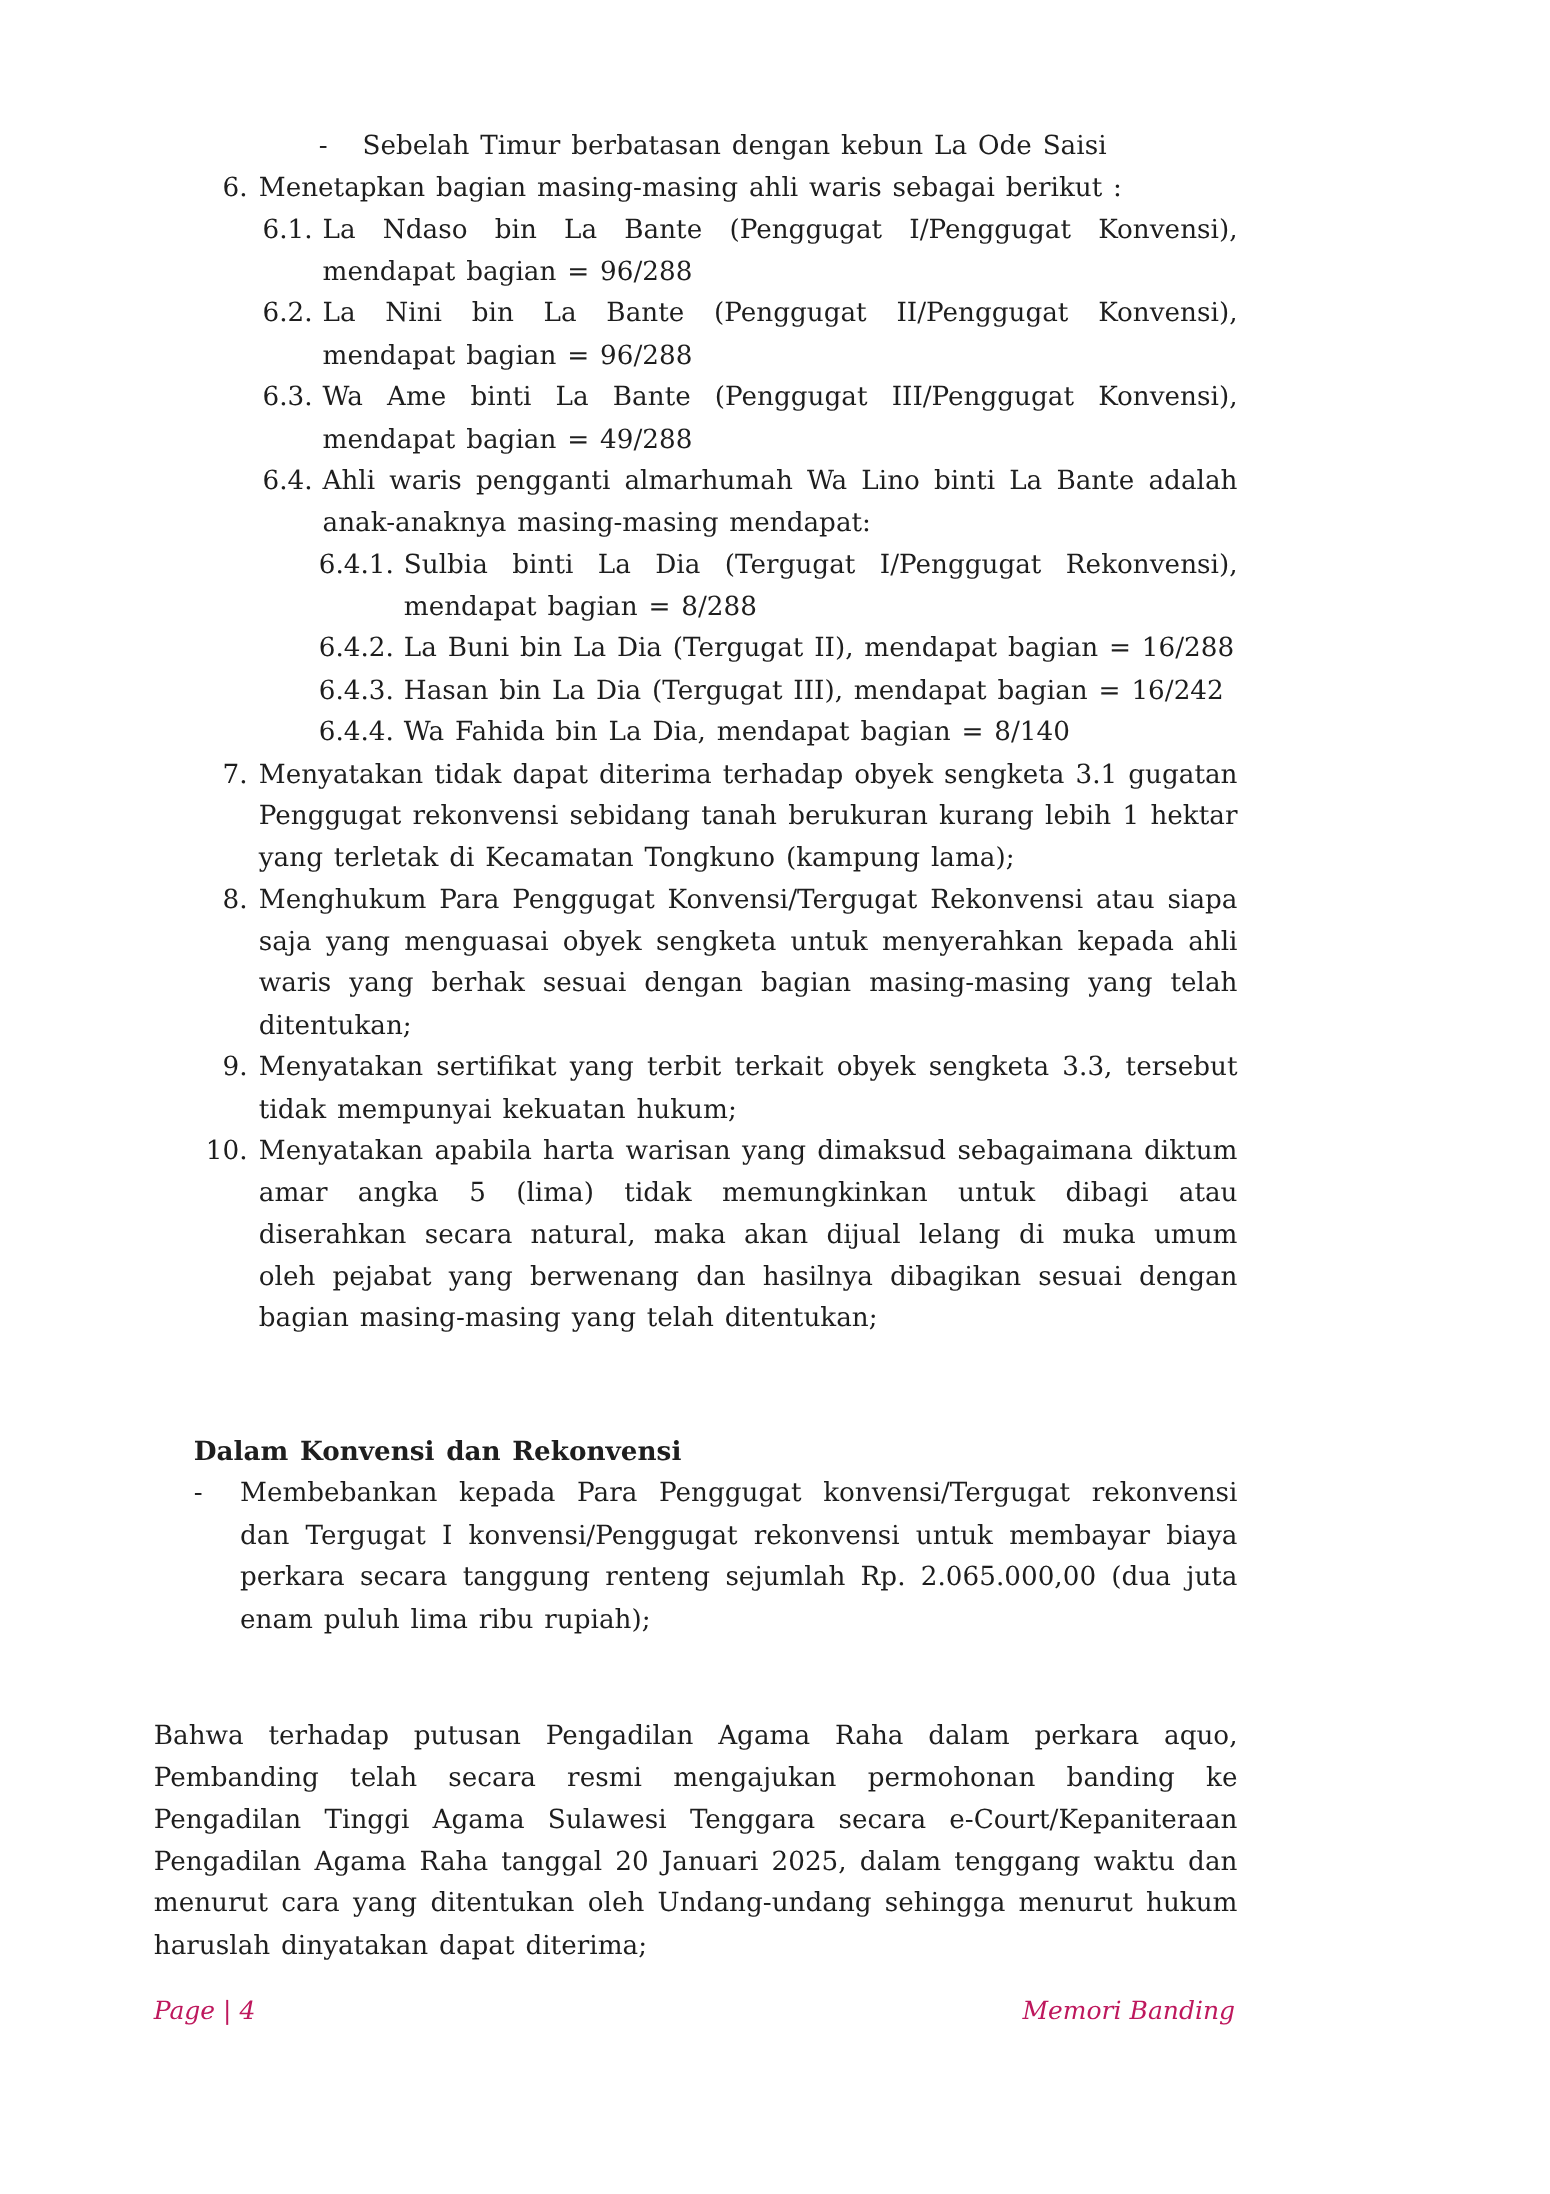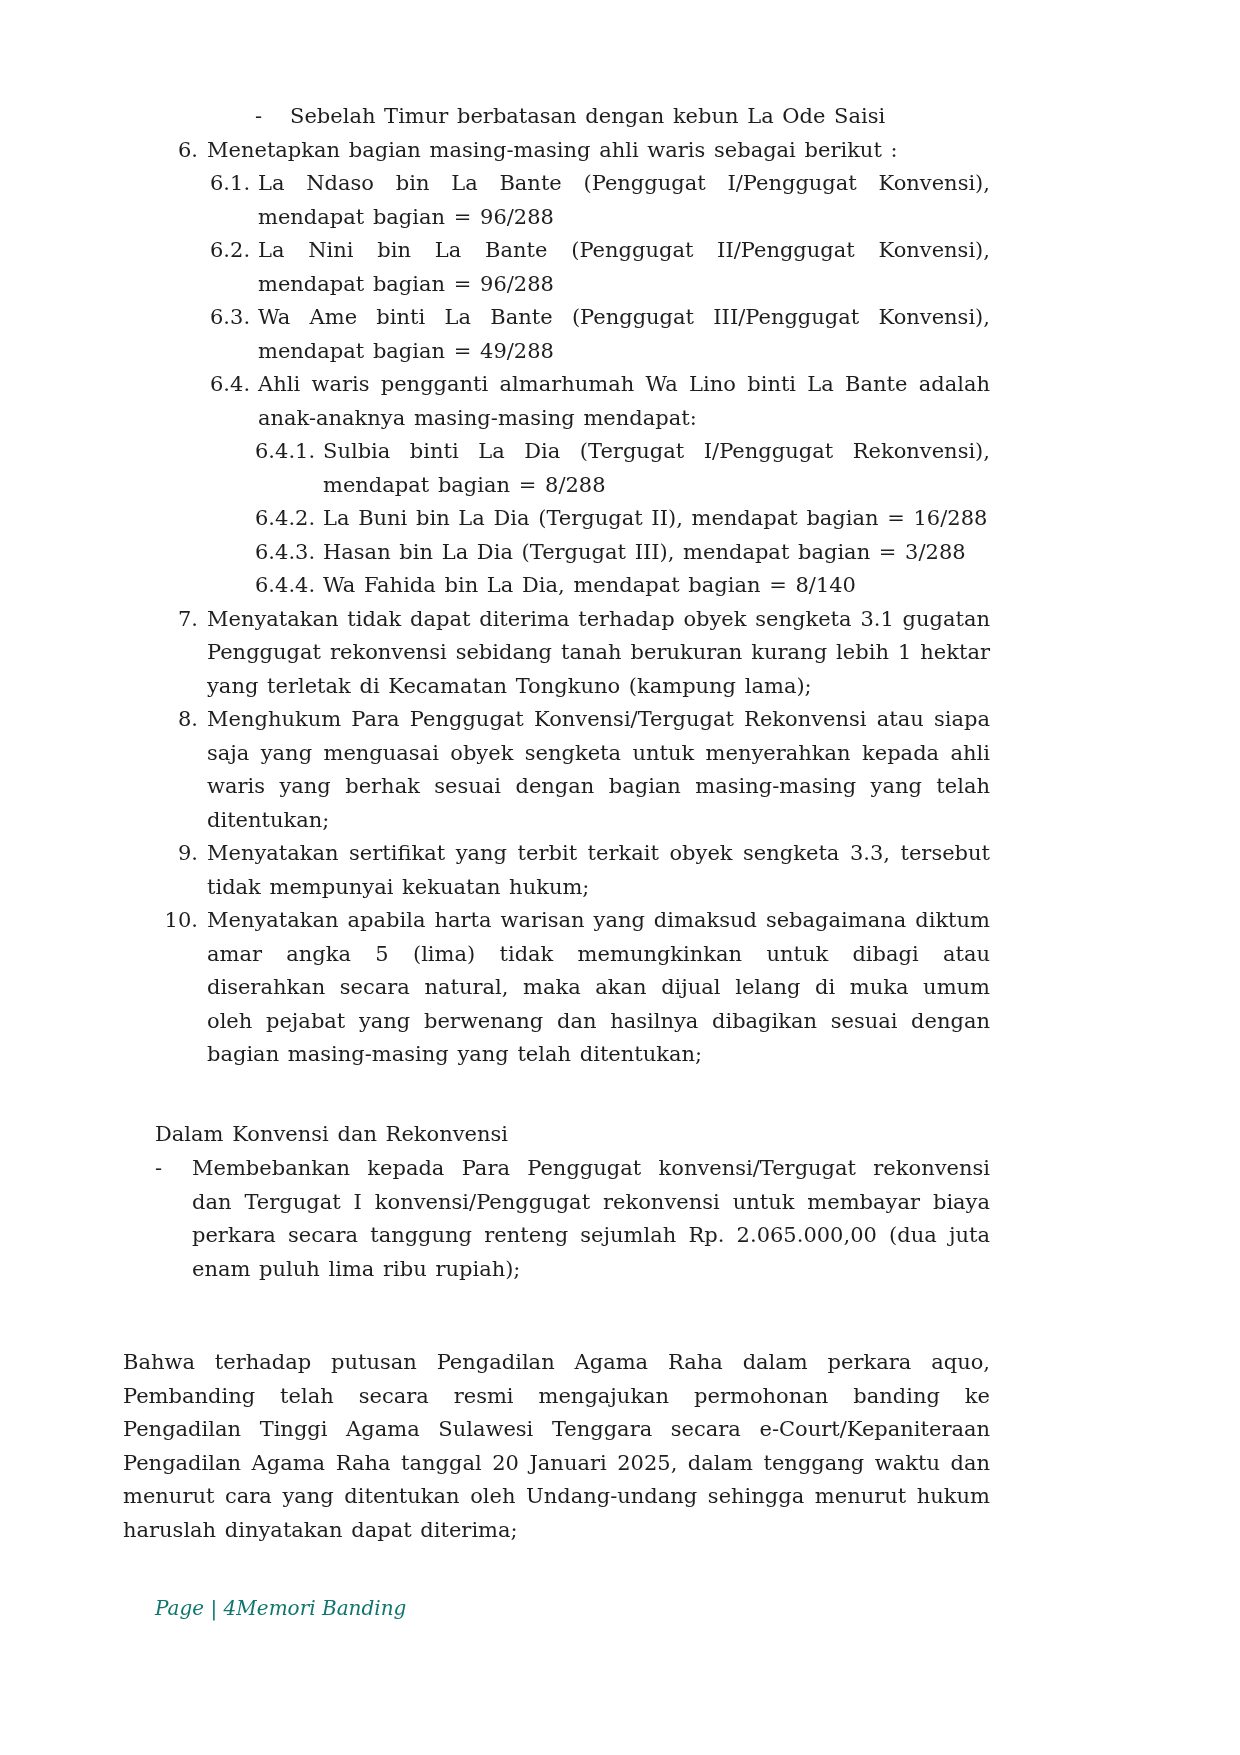--- a/index.html
+++ b/index.html
@@ -35,39 +35,39 @@
   .lvl-sub { padding-left: 87px; grid-template-columns: 36px 1fr; column-gap: 12px; }
   .lvl-sub .marker { text-align: center; }
 
   .lvl-subsub { padding-left: 132px; grid-template-columns: 55px 1fr; column-gap: 13px; }
   .lvl-subsub .marker { text-align: center; }
 
   .lvl-dash2 { padding-left: 32px; grid-template-columns: 14px 1fr; column-gap: 23px; }
   .lvl-dash2 .marker { text-align: left; }
 
   .heading {
-    font-weight: normal;
+    font-weight: bold;
     font-size: 21px;
-    margin: 46px 0 0 32px;
+    margin: 72px 0 0 32px;
   }
   .cost-block { margin-top: 1px; }
   .closing {
     margin-top: 60px;
     text-align: justify;
   }
   .footer {
     position: absolute;
     left: 123px;
     right: 252px;
     top: 1596px;
     display: flex;
+    justify-content: space-between;
     font-style: italic;
     font-size: 20px;
-    color: #0f766e;
-    margin-left: 32px;
+    color: #be185d;
   }
 </style>
 </head>
 <body>
 
 <div class="page">
   <div class="content">
 
     <div class="li lvl-dash1">
       <span class="marker">-</span>
@@ -104,21 +104,21 @@
       <div class="text">Sulbia binti La Dia (Tergugat I/Penggugat Rekonvensi), mendapat bagian = 8/288</div>
     </div>
 
     <div class="li lvl-subsub">
       <span class="marker">6.4.2.</span>
       <div class="text">La Buni bin La Dia (Tergugat II), mendapat bagian = 16/288</div>
     </div>
 
     <div class="li lvl-subsub">
       <span class="marker">6.4.3.</span>
-      <div class="text">Hasan bin La Dia (Tergugat III), mendapat bagian = 3/288</div>
+      <div class="text">Hasan bin La Dia (Tergugat III), mendapat bagian = 16/242</div>
     </div>
 
     <div class="li lvl-subsub">
       <span class="marker">6.4.4.</span>
       <div class="text">Wa Fahida bin La Dia, mendapat bagian = 8/140</div>
     </div>
 
     <div class="li lvl-num">
       <span class="marker">7.</span>
       <div class="text">Menyatakan tidak dapat diterima terhadap obyek sengketa 3.1 gugatan Penggugat rekonvensi sebidang tanah berukuran kurang lebih 1 hektar yang terletak di Kecamatan Tongkuno (kampung lama);</div>

